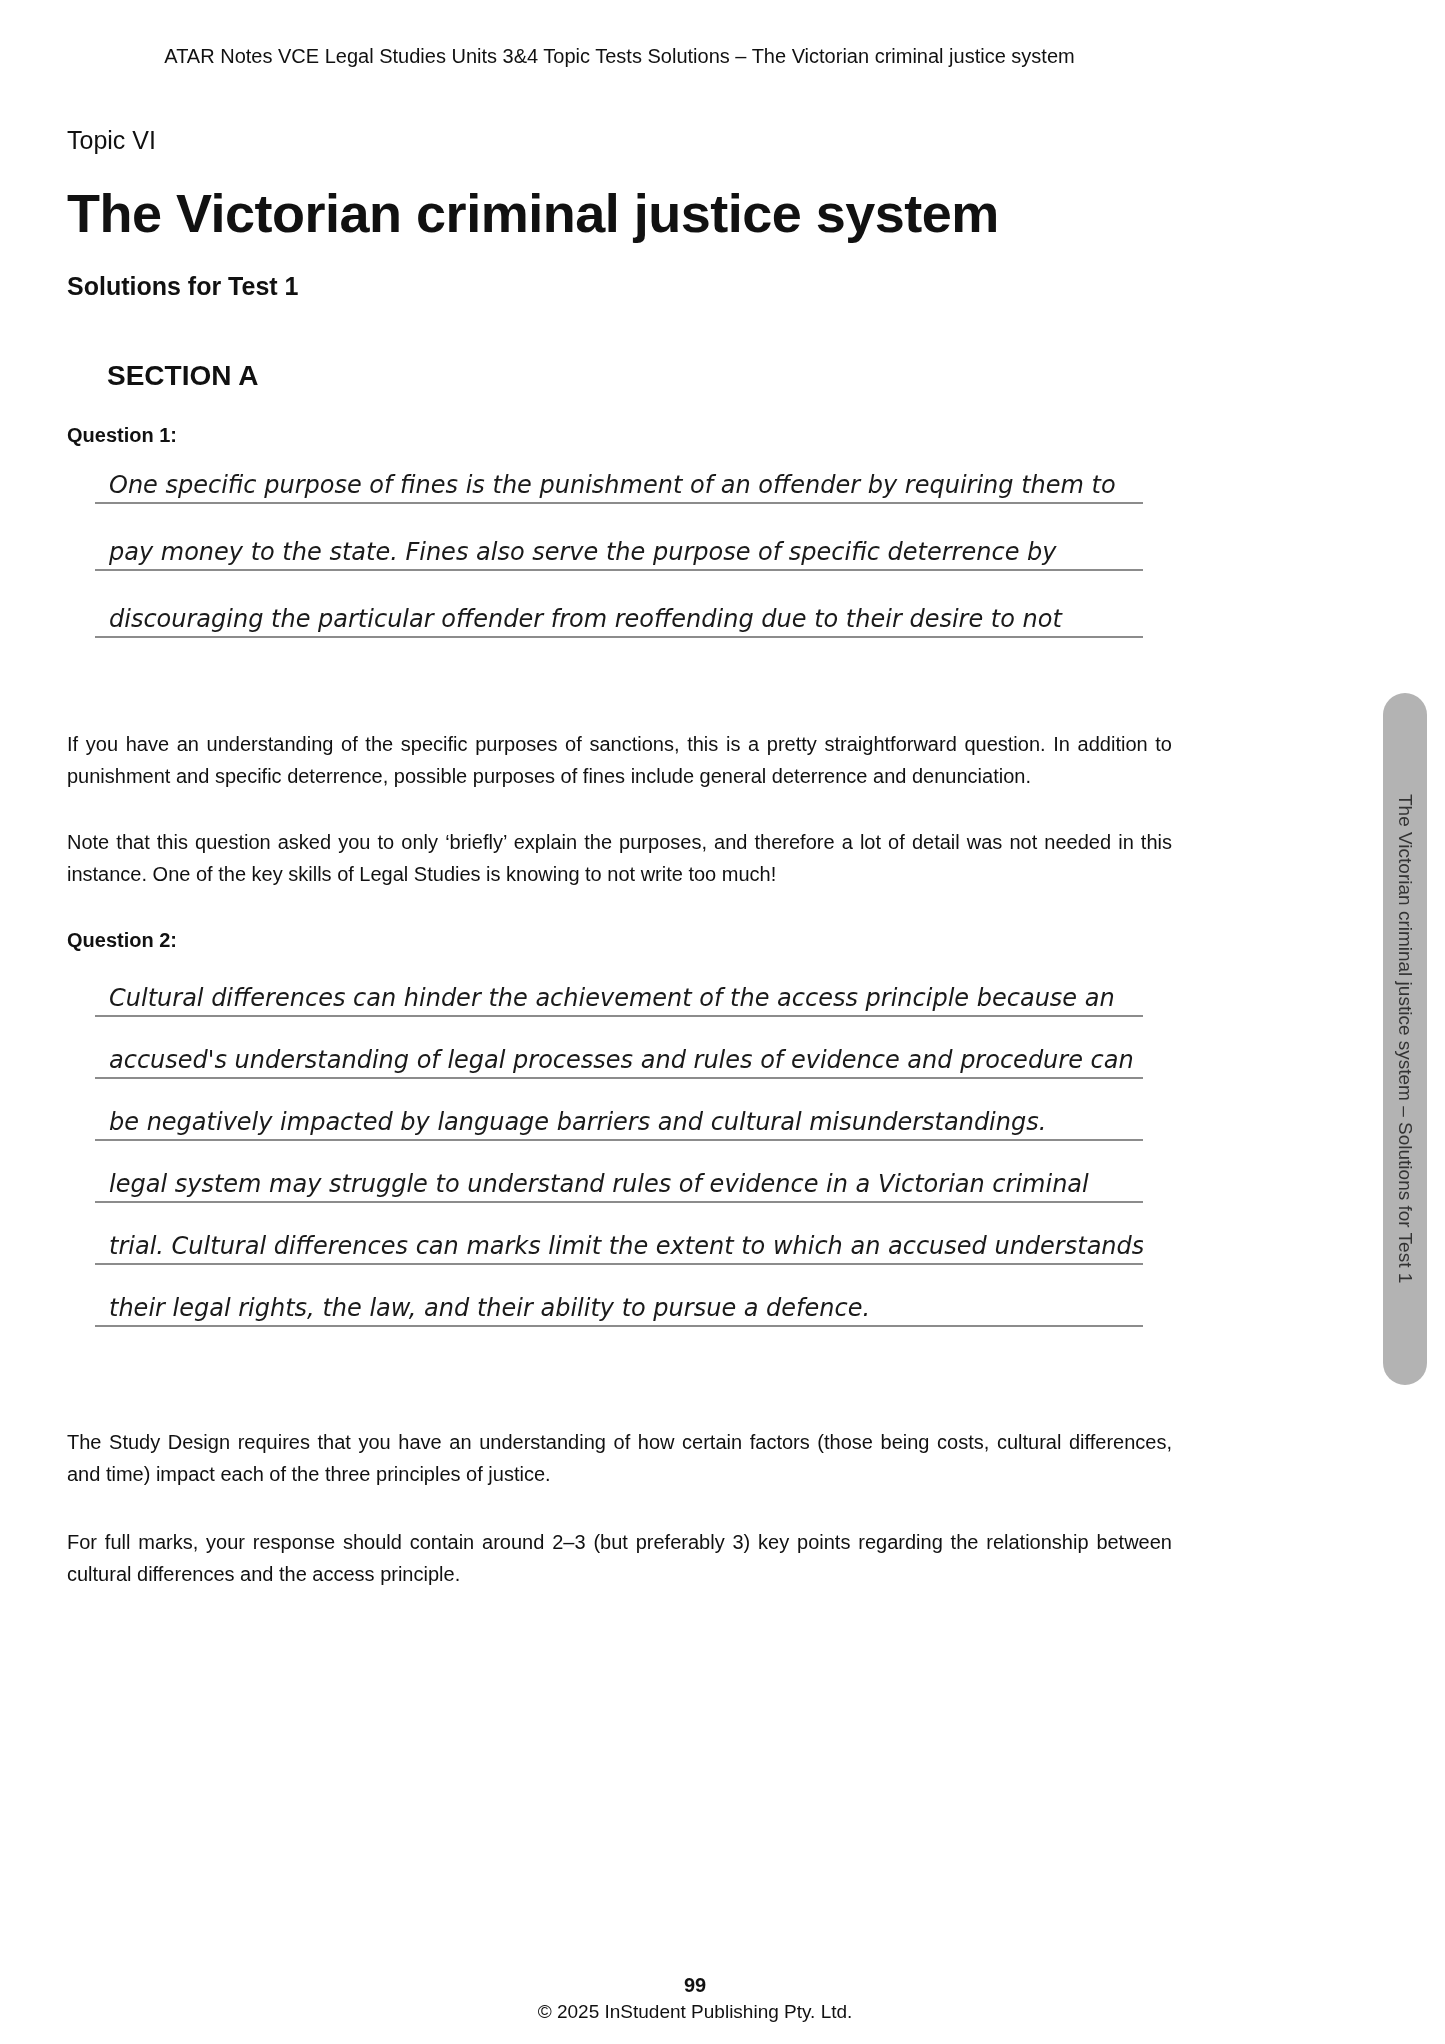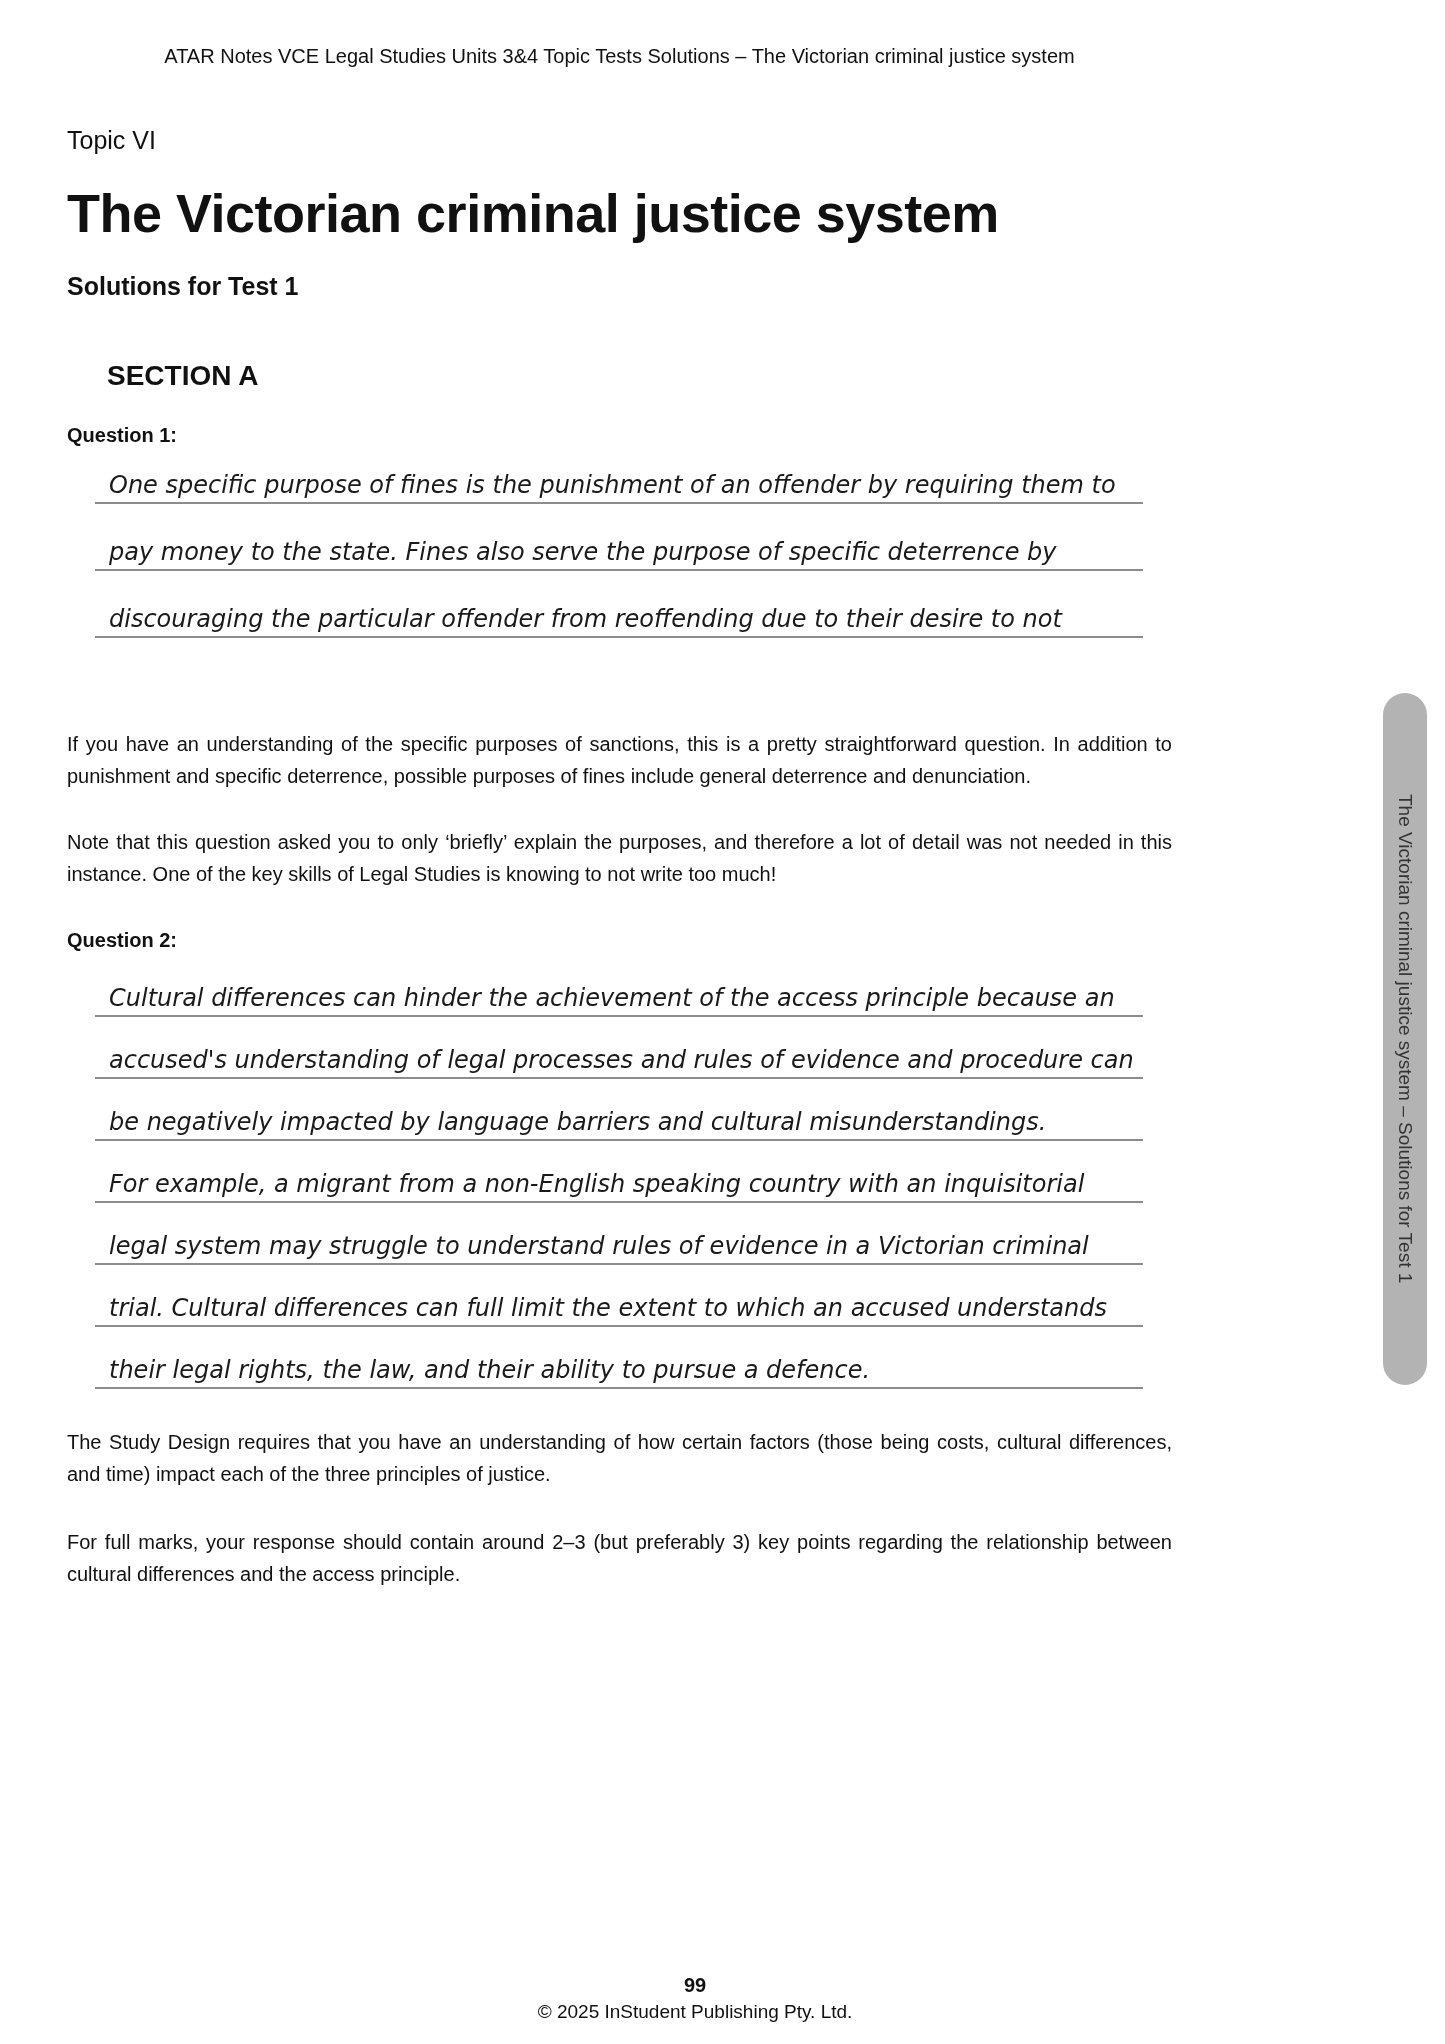--- a/index.html
+++ b/index.html
@@ -122,23 +122,22 @@
 
 <p class="abs commentary p1" style="margin:0;">If you have an understanding of the specific purposes of sanctions, this is a pretty straightforward question. In addition to punishment and specific deterrence, possible purposes of fines include general deterrence and denunciation.</p>
 <p class="abs commentary p2" style="margin:0;">Note that this question asked you to only ‘briefly’ explain the purposes, and therefore a lot of detail was not needed in this instance. One of the key skills of Legal Studies is knowing to not write too much!</p>
 
 <div class="abs q-label q2-label">Question 2:</div>
 
 <div class="abs answer-block q2-answers">
   <div class="hw-line" style="border-bottom-color: rgb(140, 140, 140);">Cultural differences can hinder the achievement of the access principle because an</div>
   <div class="hw-line" style="border-bottom-color: rgb(140, 140, 140);">accused's understanding of legal processes and rules of evidence and procedure can</div>
   <div class="hw-line" style="border-bottom-color: rgb(140, 140, 140);">be negatively impacted by language barriers and cultural misunderstandings.</div>
-  <div class="hw-line" style="border-bottom-color: rgb(140, 140, 140);">For example, a migrant from a non-English speaking country with an inquisitorial</div>
   <div class="hw-line" style="border-bottom-color: rgb(140, 140, 140);">legal system may struggle to understand rules of evidence in a Victorian criminal</div>
-  <div class="hw-line" style="border-bottom-color: rgb(140, 140, 140);">trial. Cultural differences can full limit the extent to which an accused understands</div>
+  <div class="hw-line" style="border-bottom-color: rgb(140, 140, 140);">trial. Cultural differences can marks limit the extent to which an accused understands</div>
   <div class="hw-line" style="border-bottom-color: rgb(140, 140, 140);">their legal rights, the law, and their ability to pursue a defence.</div>
 </div>
 
 <p class="abs commentary p3" style="margin:0;">The Study Design requires that you have an understanding of how certain factors (those being costs, cultural differences, and time) impact each of the three principles of justice.</p>
 <p class="abs commentary p4" style="margin:0;">For full marks, your response should contain around 2–3 (but preferably 3) key points regarding the relationship between cultural differences and the access principle.</p>
 
 <div class="abs side-tab" style="background: rgb(179, 179, 179);">
   <span class="side-tab-label">The Victorian criminal justice system – Solutions for Test 1</span>
 </div>
 

